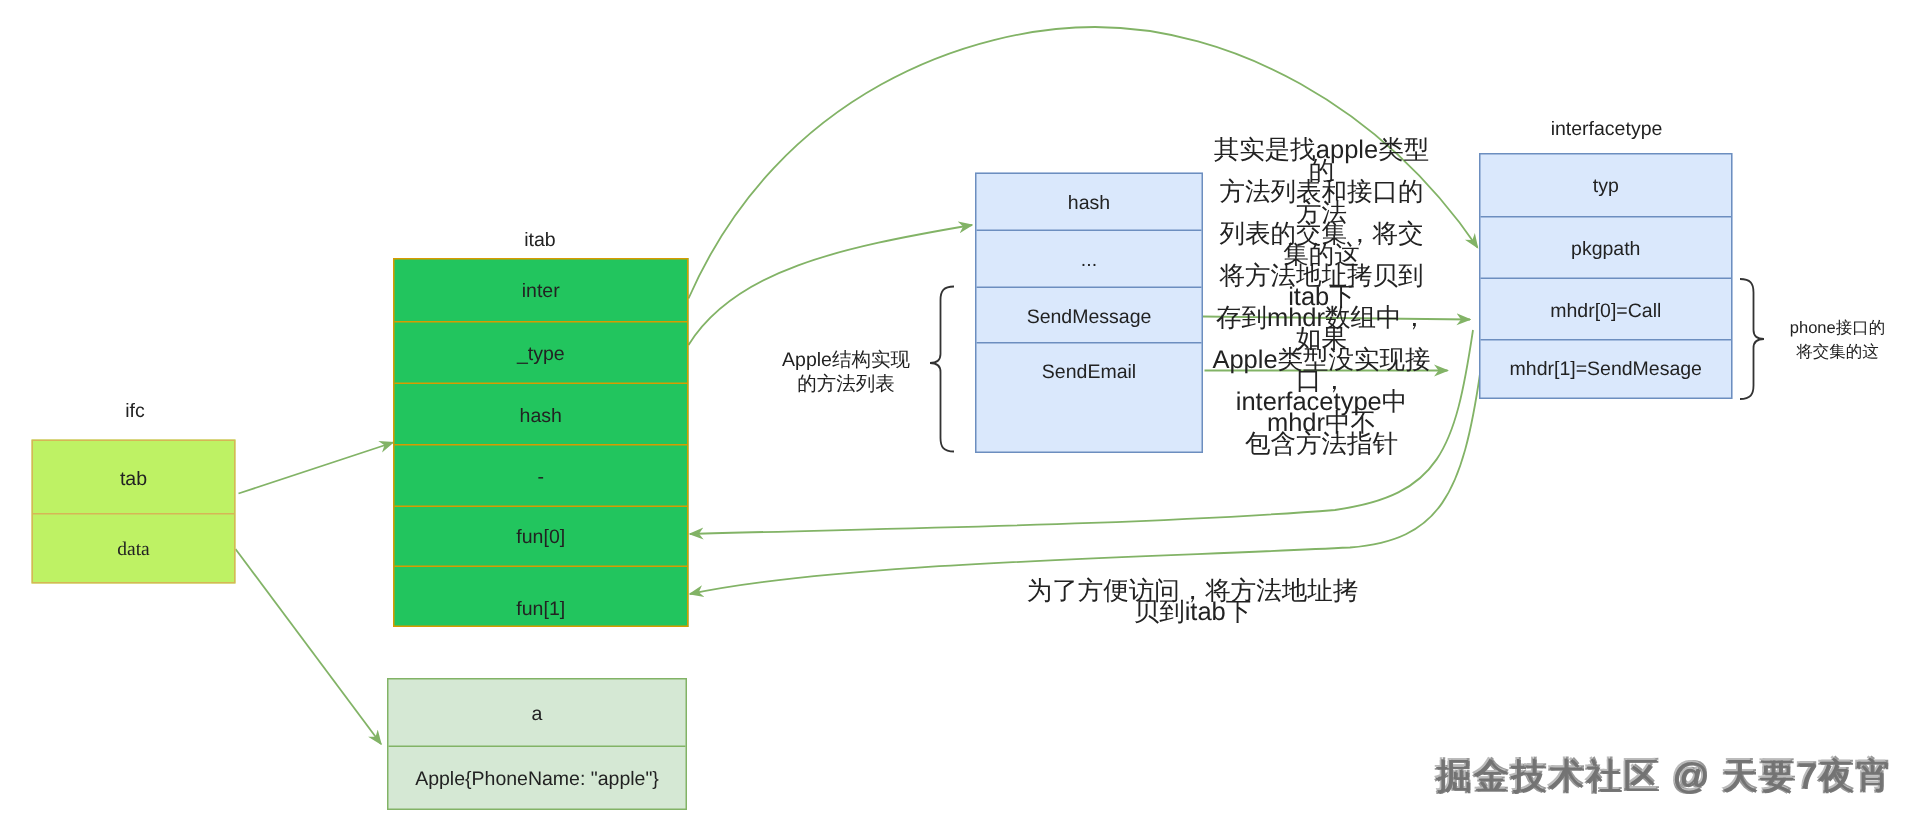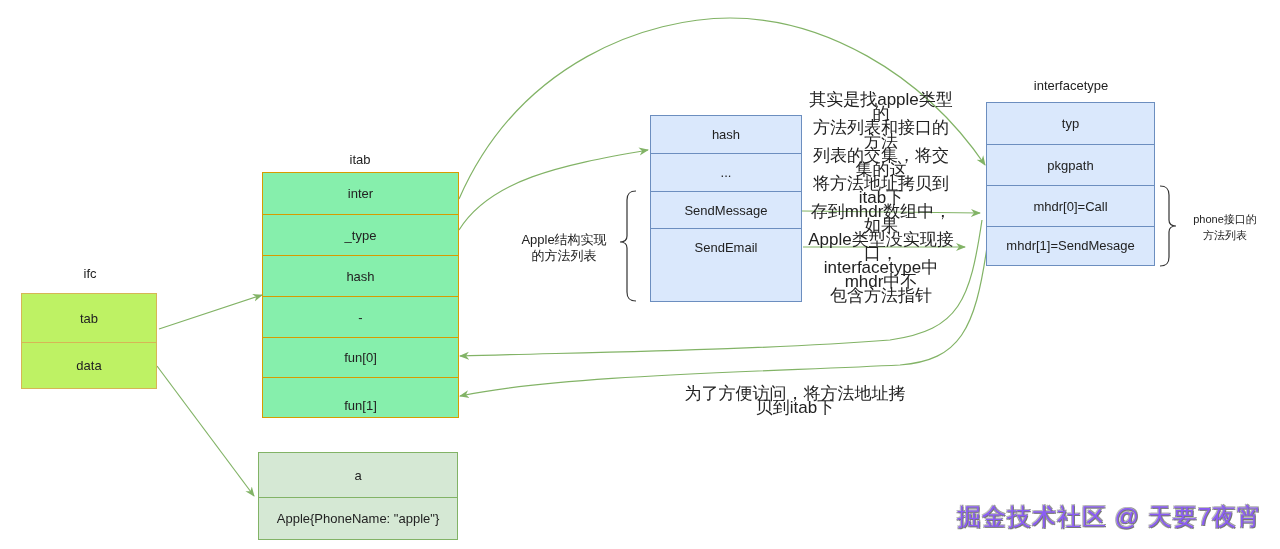--- a/index.html
+++ b/index.html
@@ -3,30 +3,30 @@
 <meta charset="utf-8">
 <style>
   html, body { margin: 0; padding: 0; }
   body { width: 1280px; height: 549px; background: #ffffff; position: relative; overflow: hidden;
          font-family: "Liberation Sans", "DejaVu Sans", sans-serif; color: #222; }
   .label { position: absolute; font-size: 13px; text-align: center; white-space: nowrap; }
   .box { position: absolute; box-sizing: border-box; }
   .cell { box-sizing: border-box; display: flex; align-items: center; justify-content: center;
           font-size: 13px; }
   .yellow { background: #bef264; border: 1.5px solid #d6b656; }
-  .yellow .cell + .cell { border-top: 1.5px solid #d6b656; }
-  .orange { background: #86efac; border: 1.5px solid #d79b00; }
+  .yellow .cell + .cell { border-top: 1.5px solid #d6b656; font-family: Liberation Serif, serif; }
+  .orange { background: #22c55e; border: 1.5px solid #d79b00; }
   .orange .cell + .cell { border-top: 1.5px solid #d79b00; }
   .blue { background: #dae8fc; border: 1.5px solid #6c8ebf; }
   .blue .cell + .cell { border-top: 1.5px solid #6c8ebf; }
   .green { background: #d5e8d4; border: 1.5px solid #82b366; }
   .green .cell + .cell { border-top: 1.5px solid #82b366; }
   .note { position: absolute; font-size: 17px; line-height: 14px; text-align: center; }
   svg.arrows { position: absolute; left: 0; top: 0; }
-  .watermark { position: absolute; right: 18px; bottom: 16px; font-size: 24px; color: #8b5cf6;
+  .watermark { position: absolute; right: 18px; bottom: 16px; font-size: 24px; color: #737373;
                letter-spacing: 1px;
                text-shadow: 1px 1px 0 #777, -1px -1px 0 #bbb, 1px -1px 0 #999, -1px 1px 0 #999; }
 </style>
 </head>
 <body>
 
 <svg class="arrows" width="1280" height="549">
   <defs>
     <marker id="ah" markerWidth="10" markerHeight="10" refX="9" refY="5" orient="auto" markerUnits="userSpaceOnUse">
       <path d="M0,1 L10,5 L0,9 L3,5 Z" fill="#82b366"></path>
@@ -100,18 +100,18 @@
 
 <div class="label" style="left:986px;top:78px;width:170px;">interfacetype</div>
 <div class="box blue" style="left:986px;top:102px;width:169px;height:164px;">
   <div class="cell" style="height:41px;">typ</div>
   <div class="cell" style="height:41px;">pkgpath</div>
   <div class="cell" style="height:41px;">mhdr[0]=Call</div>
   <div class="cell" style="height:38px;">mhdr[1]=SendMesage</div>
 </div>
 <div class="note" style="left:1180px;top:211px;width:90px;font-size:11px;line-height:16px;">
   <div>phone接口的</div>
-  <div>方法列表</div>
+  <div>将交集的这</div>
 </div>
 
 <div class="note" style="left:680px;top:387px;width:230px;">为了方便访问，将方法地址拷贝到itab下</div>
 
 <div class="watermark">掘金技术社区 @ 天要7夜宵</div>
 
 </body></html>

